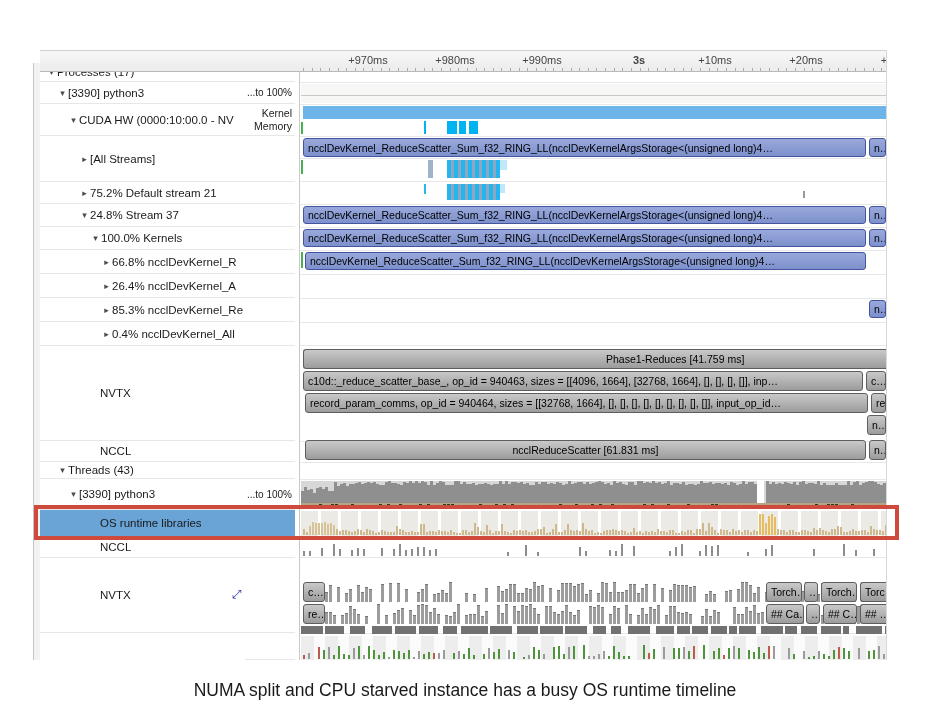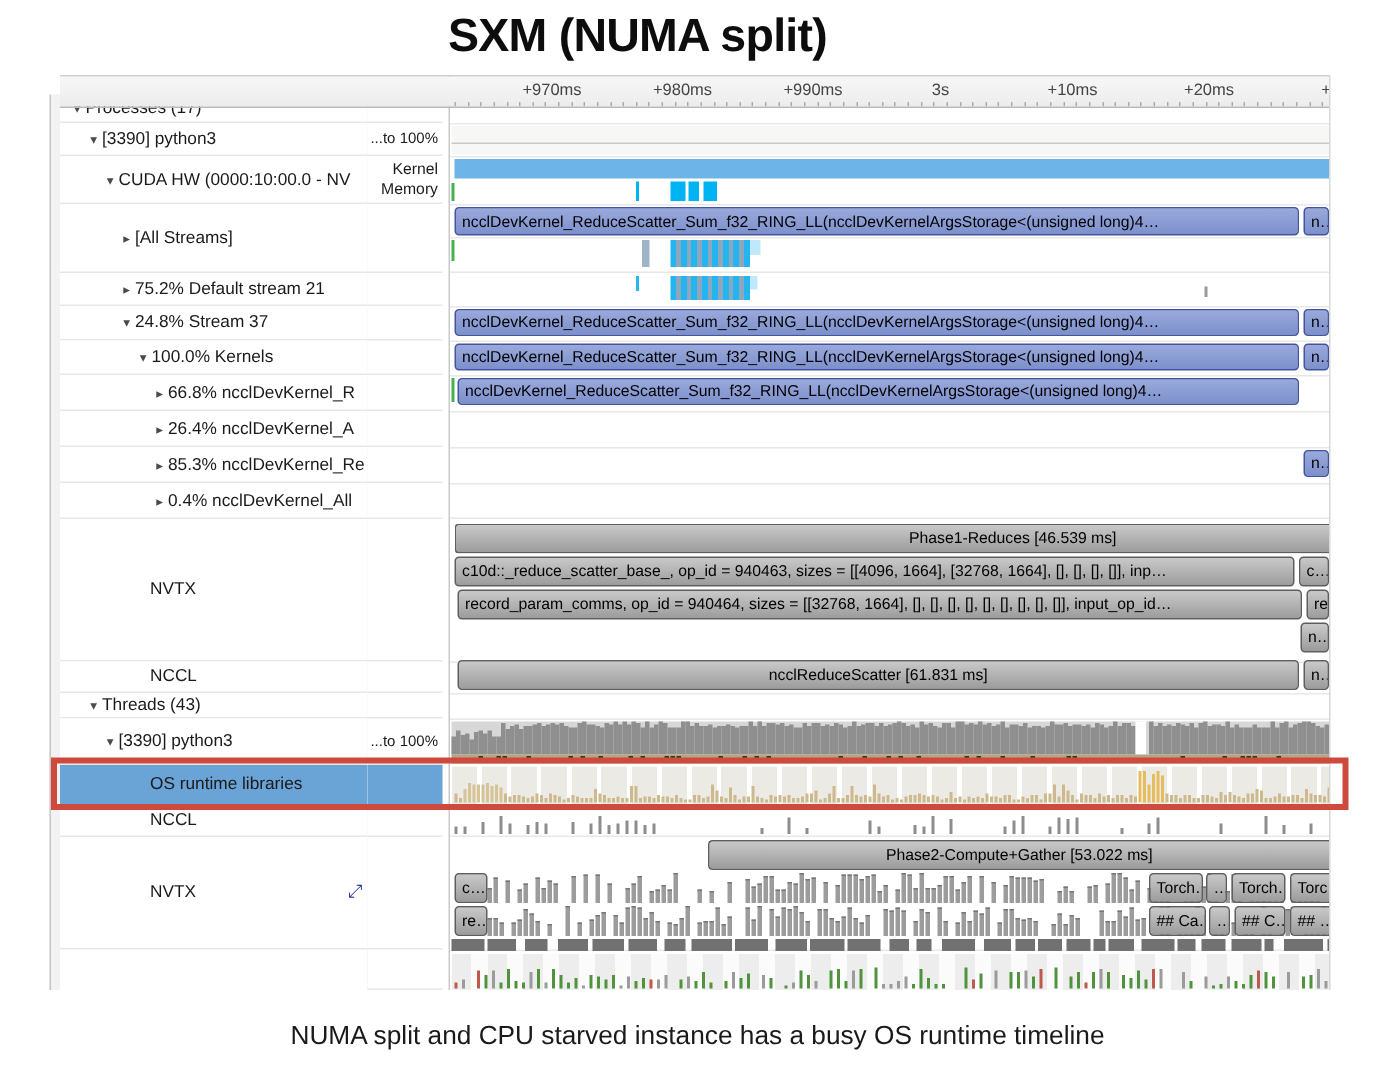--- a/index.html
+++ b/index.html
@@ -44,21 +44,20 @@
   .sqr{border-top-right-radius:0;border-bottom-right-radius:0;border-right:none;}
   .tick{position:absolute;}
   #red-rect{position:absolute;left:34px;top:505px;width:865px;height:35px;box-sizing:border-box;
             border:4px solid #cd4a3d;z-index:40;pointer-events:none;}
   #popout{position:absolute;left:232px;top:587px;font-size:12px;color:#2536a0;z-index:12;}
 </style>
 </head>
 <body>
 
 <div id="app">
-  <div id="title">SXM (NUMA split)</div>
 
   <div id="scroll-strip"></div>
 
   <div id="sidebar">
       <div class="sb-row" style="top: 12px; height: 20px; padding-left: 6px;">
         <span class="sb-arrow">▾</span>
         <span class="sb-label">Processes (17)</span>
       </div>
       <div class="sb-row" style="top: 32px; height: 22px; padding-left: 17px;">
         <span class="sb-arrow">▾</span>
@@ -404,29 +403,28 @@
         <div class="tick" style="left: 560px; bottom: 0px; width: 3px; height: 18px; background: rgb(156, 156, 156); border-top: 1px solid rgb(119, 119, 119);"></div>
       </div>
       <div class="chip" style="left: 4px; top: 88px; width: 563px; height: 19px;">ncclDevKernel_ReduceScatter_Sum_f32_RING_LL(ncclDevKernelArgsStorage&lt;(unsigned long)4…</div>
       <div class="chip" style="left: 570px; top: 88px; width: 17px; height: 19px;">n…</div>
       <div class="chip" style="left: 4px; top: 156px; width: 563px; height: 18px;">ncclDevKernel_ReduceScatter_Sum_f32_RING_LL(ncclDevKernelArgsStorage&lt;(unsigned long)4…</div>
       <div class="chip" style="left: 570px; top: 156px; width: 17px; height: 18px;">n…</div>
       <div class="chip" style="left: 4px; top: 179px; width: 563px; height: 18px;">ncclDevKernel_ReduceScatter_Sum_f32_RING_LL(ncclDevKernelArgsStorage&lt;(unsigned long)4…</div>
       <div class="chip" style="left: 570px; top: 179px; width: 17px; height: 18px;">n…</div>
       <div class="chip" style="left: 6px; top: 202px; width: 561px; height: 18px;">ncclDevKernel_ReduceScatter_Sum_f32_RING_LL(ncclDevKernelArgsStorage&lt;(unsigned long)4…</div>
       <div class="chip" style="left: 570px; top: 250px; width: 17px; height: 18px;">n…</div>
-      <div class="gbar sqr" style="left: 4px; top: 299px; width: 583px; height: 20px; justify-content: center; padding-left: 28%;">Phase1-Reduces [46.539 ms]</div>
+      <div class="gbar sqr" style="left: 4px; top: 299px; width: 583px; height: 20px; justify-content: center; padding-left: 28%;">Phase1-Reduces [41.759 ms]</div>
       <div class="gbar" style="left: 4px; top: 321px; width: 560px; height: 20px;">c10d::_reduce_scatter_base_, op_id = 940463, sizes = [[4096, 1664], [32768, 1664], [], [], [], []], inp…</div>
       <div class="gbar" style="left: 567px; top: 321px; width: 20px; height: 20px;">c…</div>
       <div class="gbar" style="left: 6px; top: 343px; width: 563px; height: 20px;">record_param_comms, op_id = 940464, sizes = [[32768, 1664], [], [], [], [], [], [], [], [], []], input_op_id…</div>
       <div class="gbar" style="left: 572px; top: 343px; width: 15px; height: 20px;">re…</div>
       <div class="gbar" style="left: 568px; top: 365px; width: 19px; height: 20px;">n…</div>
       <div class="gbar" style="left: 6px; top: 390px; width: 561px; height: 20px; justify-content: center;">ncclReduceScatter [61.831 ms]</div>
       <div class="gbar" style="left: 570px; top: 390px; width: 17px; height: 20px;">n…</div>
-      <div class="gbar sqr" style="left: 173px; top: 510px; width: 414px; height: 20px; justify-content: center;">Phase2-Compute+Gather [53.022 ms]</div>
       <div class="gbar" style="left: 4px; top: 532px; width: 22px; height: 20px;">c…</div>
       <div class="gbar" style="left: 467px; top: 532px; width: 36px; height: 20px;">Torch…</div>
       <div class="gbar" style="left: 505px; top: 532px; width: 14px; height: 20px;">…</div>
       <div class="gbar" style="left: 522px; top: 532px; width: 36px; height: 20px;">Torch…</div>
       <div class="gbar sqr" style="left: 561px; top: 532px; width: 26px; height: 20px;">Torc…</div>
       <div class="gbar" style="left: 4px; top: 554px; width: 22px; height: 20px;">re…</div>
       <div class="gbar" style="left: 467px; top: 554px; width: 38px; height: 20px;">## Ca…</div>
       <div class="gbar" style="left: 507px; top: 554px; width: 14px; height: 20px;">…</div>
       <div class="gbar" style="left: 524px; top: 554px; width: 34px; height: 20px;">## C…</div>
       <div class="gbar sqr" style="left: 561px; top: 554px; width: 26px; height: 20px;">## …</div>
@@ -1029,21 +1027,21 @@
         <div class="tick" style="left: 577px; bottom: 1px; width: 2px; height: 13.1px; background: rgb(155, 155, 155);"></div>
         <div class="tick" style="left: 582px; bottom: 1px; width: 2px; height: 5.3px; background: rgb(155, 155, 155);"></div>
       </div>
     </div>
 
   <div id="panel-header">
     <div id="ruler-area" style="position:absolute;left:259px;top:0;width:587px;height:20px;overflow:hidden;">
         <div class="ruler-label" style="left: 69px;">+970ms</div>
         <div class="ruler-label" style="left: 156px;">+980ms</div>
         <div class="ruler-label" style="left: 243px;">+990ms</div>
-        <div class="ruler-label" style="left: 328px;">3s</div>
+        <div class="ruler-label" style="left: 340px; font-weight: bold;">3s</div>
         <div class="ruler-label" style="left: 416px;">+10ms</div>
         <div class="ruler-label" style="left: 507px;">+20ms</div>
         <div class="ruler-label" style="left: 585px;">+</div>
         <div class="ruler-tick" style="left: 4px;"></div>
         <div class="ruler-tick" style="left: 12.63px;"></div>
         <div class="ruler-tick" style="left: 21.26px;"></div>
         <div class="ruler-tick" style="left: 29.89px;"></div>
         <div class="ruler-tick" style="left: 38.52px;"></div>
         <div class="ruler-tick" style="left: 47.15px;"></div>
         <div class="ruler-tick" style="left: 55.78px;"></div>

